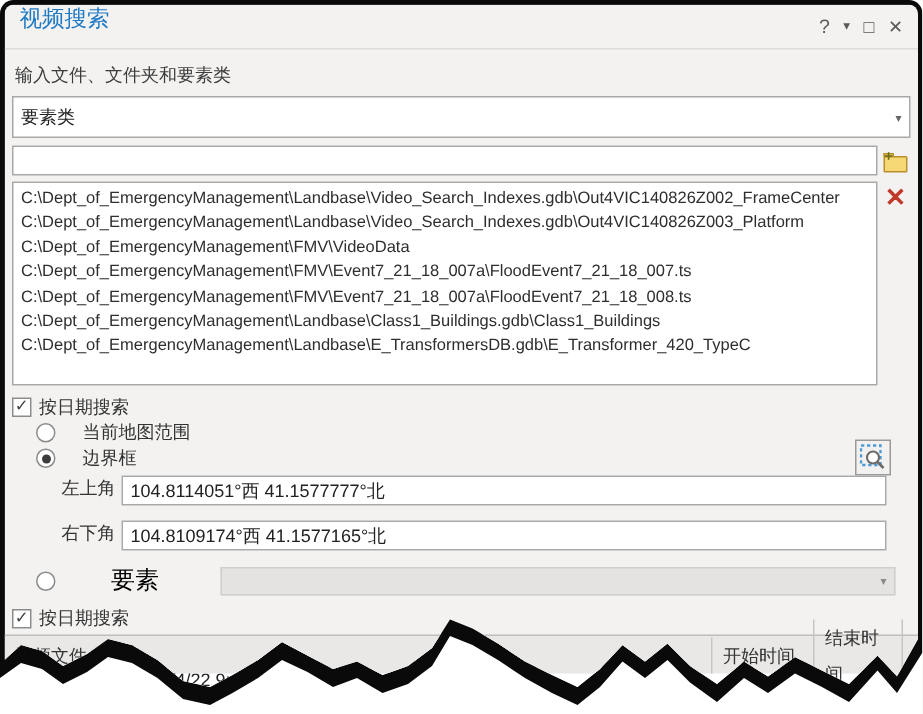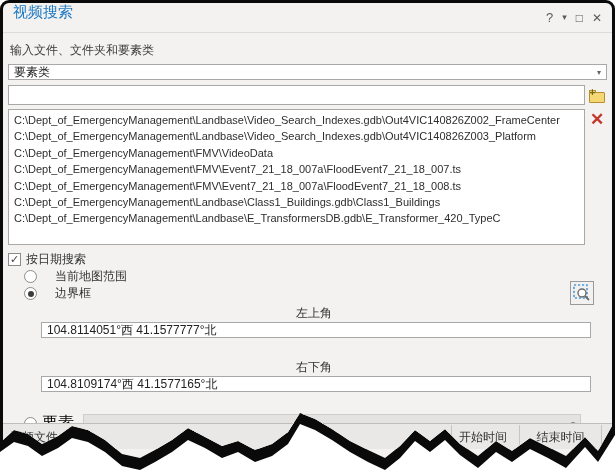--- a/index.html
+++ b/index.html
@@ -43,21 +43,21 @@
   .title { color: #1f7ac4; font-size: 15px; }
   .win-icons { margin-left: auto; display: flex; gap: 9px; align-items: center; color: #5a5a5a; }
   .win-icons span { font-size: 12px; line-height: 1; cursor: default; }
   .win-icons .help { font-size: 13px; }
   .win-icons .drop { font-size: 9px; }
 
   .body { padding: 5px 5px 0 5px; }
   .section-label { font-size: 12px; color: #3b3b3b; margin: 4px 2px 5px 2px; }
 
   .combo {
-    height: 16px; background: #ffffff; border: 1px solid #a8a8a8;
+    height: 28px; background: #ffffff; border: 1px solid #a8a8a8;
     display: flex; align-items: center; padding: 0 5px;
     font-size: 12px; color: #222; margin-bottom: 5px;
   }
   .combo .arrow { margin-left: auto; font-size: 8px; color: #666; }
 
   .row-with-btn { display: flex; align-items: flex-start; margin-bottom: 4px; }
   .row-with-btn .grow { flex: 1; }
   .side-btn {
     width: 20px; height: 20px; margin-left: 2px;
     display: flex; align-items: center; justify-content: center;
@@ -89,31 +89,31 @@
   .radio {
     width: 13px; height: 13px; border: 1px solid #8b8b8b; border-radius: 50%;
     background: #fff; display: inline-flex; align-items: center; justify-content: center;
     margin-right: 5px; flex: none;
   }
   .radio .dot { width: 6px; height: 6px; border-radius: 50%; background: #3c3c3c; display: none; }
   .radio.checked .dot { display: block; }
   .indent { margin-left: 16px; gap: 13px; }
 
   .section { position: relative; margin-top: 6px; }
-  .coord-row { display: flex; align-items: center; margin: 3px 16px 21px 33px; flex-direction: column; }
+  .coord-row { display: flex; align-items: flex-start; margin: 3px 16px 10px 33px; }
   .coord-row .lbl { width: 40px; font-size: 12px; color: #333; flex: none; }
   .coord-row input { flex: 1; }
 
   .extent-btn {
     position: absolute; right: 13px; top: 30px;
     width: 24px; height: 24px; background: #f2f1f0;
     border: 1px solid #9a9a9a; display: flex; align-items: center; justify-content: center;
     cursor: pointer;
   }
-  .feature-row { display: flex; align-items: center; margin: 4px 26px 2px 16px; }
+  .feature-row { display: flex; align-items: center; margin: 4px 10px 2px 16px; gap: 32px; }
   .combo-disabled {
     flex: 1; height: 19px; background: #e4e3e2; border: 1px solid #cfcecd;
     display: flex; align-items: center; margin-left: 9px; padding: 0 5px;
   }
   .combo-disabled .arrow { margin-left: auto; font-size: 8px; color: #8a8a8a; }
 
   .date-row { display: flex; align-items: center; margin: 3px 16px 3px 16px; }
   .date-row .lbl { width: 57px; font-size: 12px; color: #333; flex: none; }
   .date-combo {
     flex: 1; height: 16px; background: #fff; border: 1px solid #a8a8a8;
@@ -123,21 +123,21 @@
 
   
   .results-header {
     position: absolute; left: 0; top: 420px; width: 609px; height: 26px;
     background: #e9e8e7; border-top: 1px solid #bfbebd;
     display: flex; align-items: center; font-size: 12px; color: #333;
   }
   .results-header .cell { padding: 0 7px; line-height: 24px; }
   .results-header .c-file { flex: 1; }
   .results-header .c-start { width: 68px; border-left: 1px solid #c6c5c4; }
-  .results-header .c-end { width: 83px; border-left: 1px solid #c6c5c4; border-right: 1px solid #c6c5c4; text-align: center; }
+  .results-header .c-end { width: 60px; border-left: 1px solid #c6c5c4; border-right: 1px solid #c6c5c4; }
   .results-header .c-pad { width: 10px; }
 
   
   .folder-ico { position: relative; width: 17px; height: 15px; }
   .folder-ico .base {
     position: absolute; left: 0; bottom: 0; width: 16px; height: 11px;
     background: #f5d773; border: 1px solid #b98f2d; border-radius: 1px;
   }
   .folder-ico .tab {
     position: absolute; left: 0; bottom: 10px; width: 7px; height: 3px;

